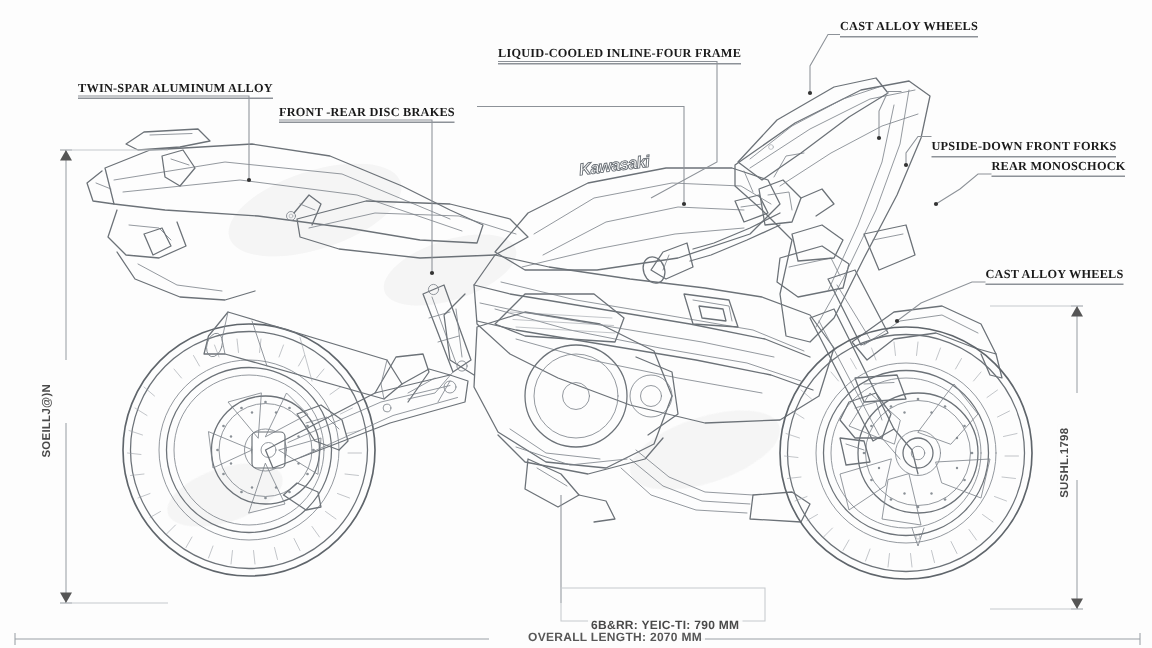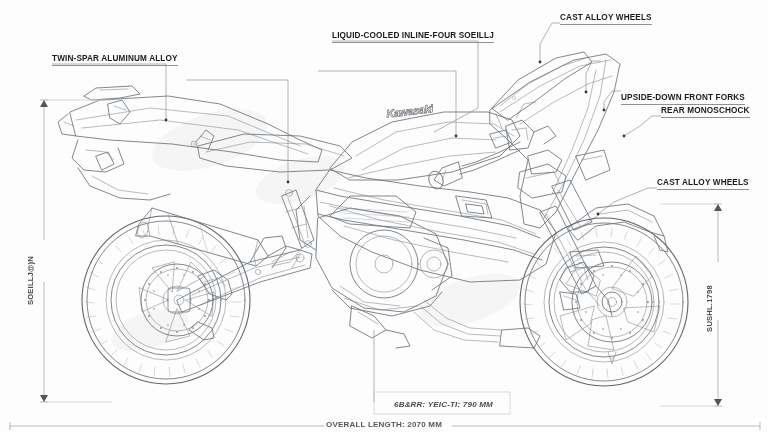--- a/index.html
+++ b/index.html
@@ -7,21 +7,21 @@
     width:768px;height:432px;overflow:hidden;
     background:#ffffff;
     font-family:"Liberation Sans", sans-serif;
     position:relative;
   }
   #stage{position:absolute;left:0;top:0;width:768px;height:432px;overflow:hidden;background:#fdfdfd;}
   svg.layer{position:absolute;left:0;top:0;width:768px;height:432px;}
 
   .callout-label{
     position:absolute;
-    font-family:Liberation Sans, sans-serif;
+    font-family:Liberation Serif, serif;
     font-size:8.2px;
     letter-spacing:0.15px;
     color:#1a1a1a;
     white-space:nowrap;
     font-weight:600;
     padding-bottom:1px;
     border-bottom:1px solid #8d9298;
     line-height:10px;
   }
   .dim-label{
@@ -488,35 +488,36 @@
       <path d="M10,426 L326,426"></path>
       <path d="M452,426 L760,426"></path>
       <path d="M10,422 L10,430"></path>
       <path d="M760,422 L760,430"></path>
     </g>
   </svg>
 
   <div class="logo-word" style="left:386px; top:105px;">Kawasaki</div>
 
   <div class="callout-label" style="left:52px;  top:54px;">TWIN-SPAR ALUMINUM ALLOY</div>
-  <div class="callout-label" style="left:332px; top:31px;">LIQUID-COOLED INLINE-FOUR SOEILLJ</div>
+  <div class="callout-label" style="left:186px; top:70px;">FRONT -REAR DISC BRAKES</div>
+  <div class="callout-label" style="left:332px; top:31px;">LIQUID-COOLED INLINE-FOUR FRAME</div>
   <div class="callout-label" style="left:560px; top:13px;">CAST ALLOY WHEELS</div>
   <div class="callout-label" style="left:621px; top:81px;margin-top:12px;">UPSIDE-DOWN FRONT FORKS</div>
   <div class="callout-label" style="left:661px; top:106px;">REAR MONOSCHOCK</div>
   <div class="callout-label" style="left:657px; top:178px;">CAST ALLOY WHEELS</div>
 
   <div style="position:absolute;left:22px;top:230px;width:44px;height:60px;">
     <div class="overlap blurtext" style="left:0;top:22px;width:44px;height:14px;">
       <span class="dim-label" style="position:absolute;left:-18px;top:0;transform:rotate(-90deg) translateX(-24px);transform-origin:center;">SOEILLJ@)N</span>
     </div>
   </div>
 
   <div style="position:absolute;left:698px;top:262px;width:44px;height:60px;">
     <div class="overlap blurtext" style="left:0;top:22px;width:44px;height:14px;">
       <span class="dim-label" style="position:absolute;left:-14px;top:0;transform:rotate(-90deg) translateX(-20px);transform-origin:center;">SUSHL.1798</span>
     </div>
   </div>
 
-  <div class="dim-label blurtext" style="left:392px; top:400px; font-size:8px;font-style:italic;">6B&amp;RR: YEIC-TI: 790 MM</div>
-
-  <div class="dim-label" style="left:324px; top:420px; font-size:8px; opacity:.85;">OVERALL LENGTH: 2070 MM</div>
+  <div class="dim-label blurtext" style="left:392px; top:412px; font-size:8px;">6B&amp;RR: YEIC-TI: 790 MM</div>
+
+  <div class="dim-label" style="left:350px; top:420px; font-size:8px; opacity:.85;">OVERALL LENGTH: 2070 MM</div>
 
 </div>
 
 </body></html>

